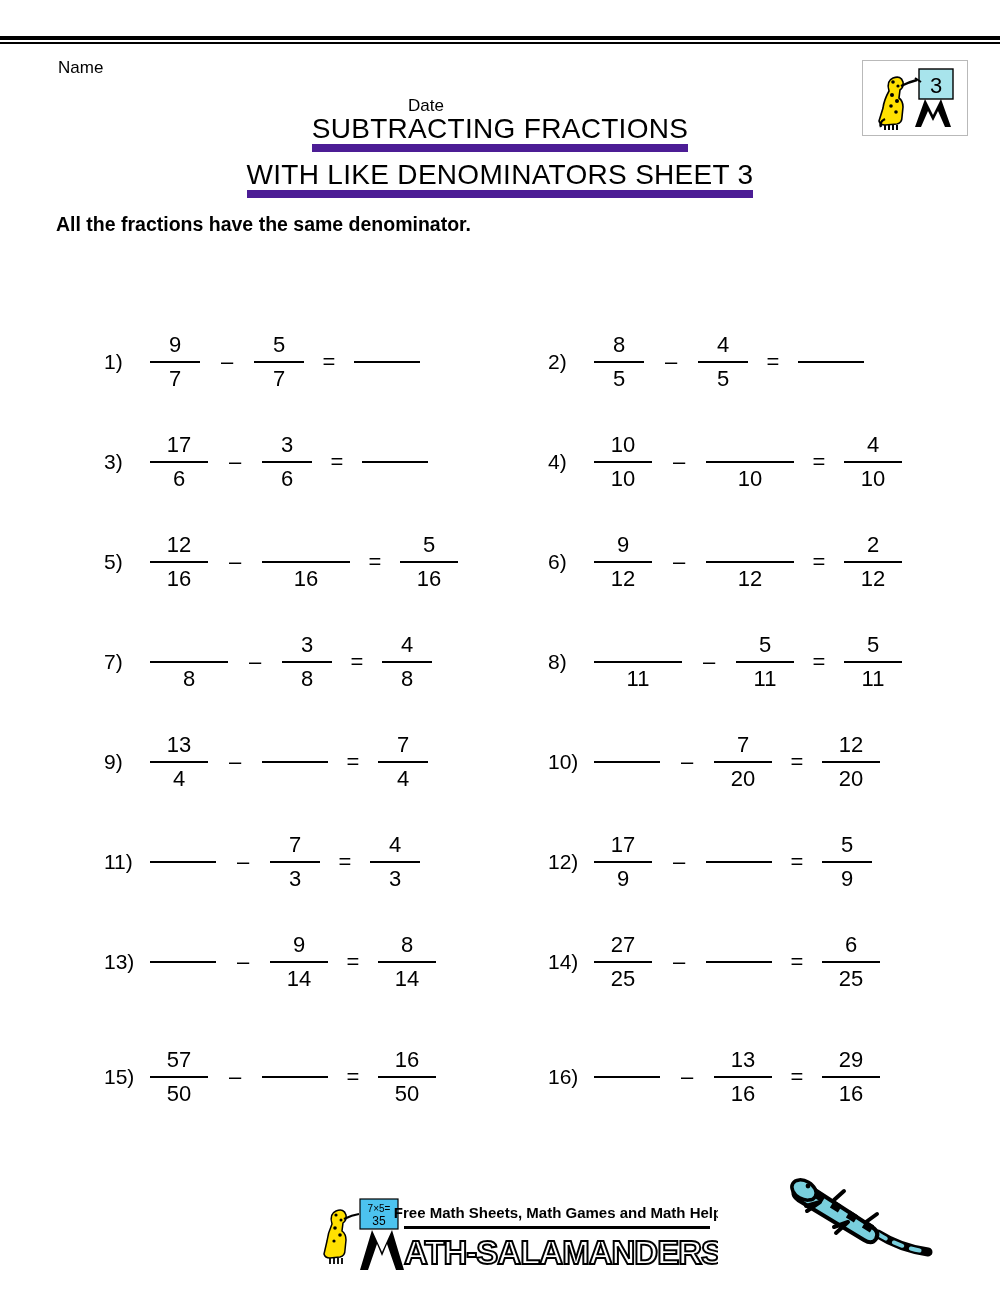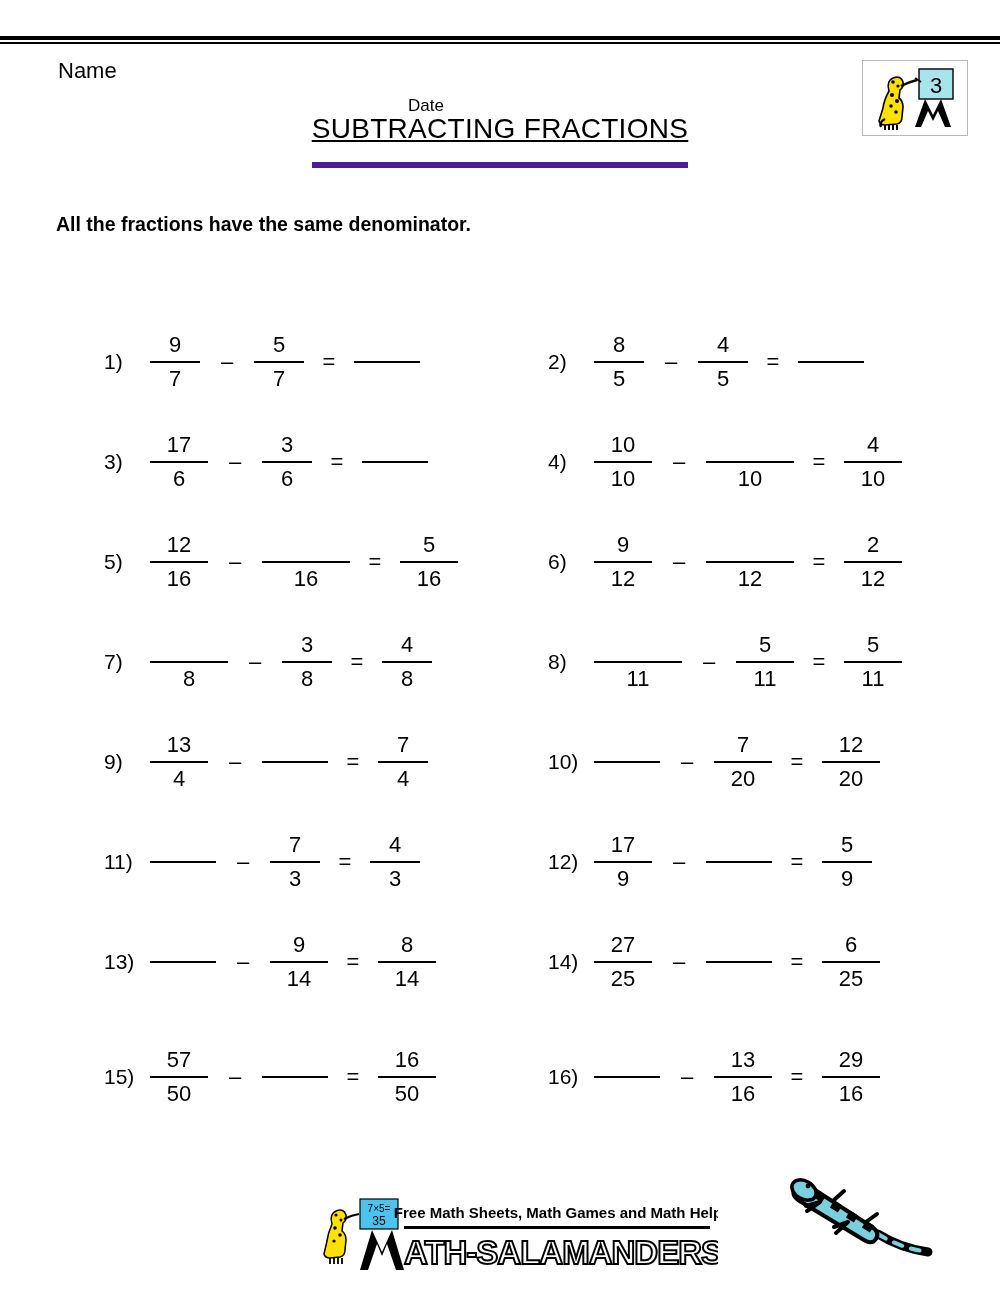--- a/index.html
+++ b/index.html
@@ -44,21 +44,21 @@
     position: absolute;
     top: 58px;
     left: 0;
     width: 1000px;
     height: 24px;
   }
   .meta-name {
     position: absolute;
     left: 58px;
     top: 0;
-    font-size: 22px;
+    font-size: 17px;
   }
   .meta-date {
     position: absolute;
     left: 408px;
     top: 0;
     font-size: 17px;
     margin-top: 38px;
   }
 
   
@@ -82,23 +82,22 @@
     width: 1000px;
     text-align: center;
   }
   .title-line {
     font-size: 28px;
     letter-spacing: 0.3px;
     line-height: 46px;
     display: block;
   }
   .title-line span {
-    border-bottom: 6px solid #4c1d95;
-    padding-bottom: 18px;
-    text-decoration: underline;
+    border-bottom: 8px solid #4c1d95;
+    padding-bottom: 0;
   }
 
   
   .instructions {
     position: absolute;
     top: 211px;
     left: 56px;
     width: 900px;
     font-weight: bold;
   }
@@ -240,20 +239,21 @@
     <circle cx="33" cy="51" r="1.8" fill="#000"></circle>
 
     <path d="M22 58 q-6 3 -4 8" stroke="#000" stroke-width="2.4" fill="none"></path>
 
     <path d="M22 64 l0 5 M26 64 l0 5 M30 64 l0 5 M34 64 l0 5" stroke="#000" stroke-width="2" fill="none"></path>
   </svg>
 </div>
 
 <div class="title-block">
   <span class="title-line"><span>SUBTRACTING FRACTIONS</span></span>
+  <span class="title-line"><span>WITH LIKE DENOMINATORS SHEET 3</span></span>
 </div>
 
 <div class="instructions">
   <p>All the fractions have the same denominator.</p>
 </div>
 
 <div class="problems" id="problems-grid">
     <div class="prow">
       <div class="prob left">
         <span class="pnum">1)</span>

